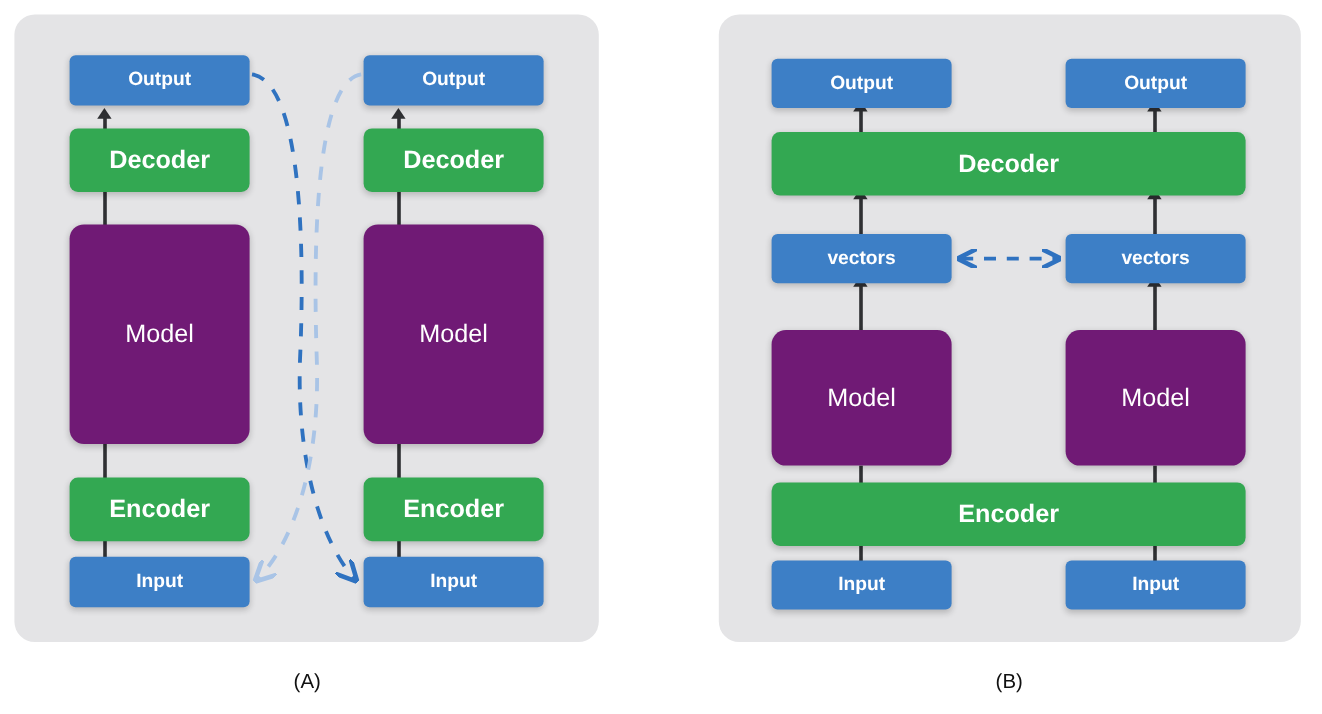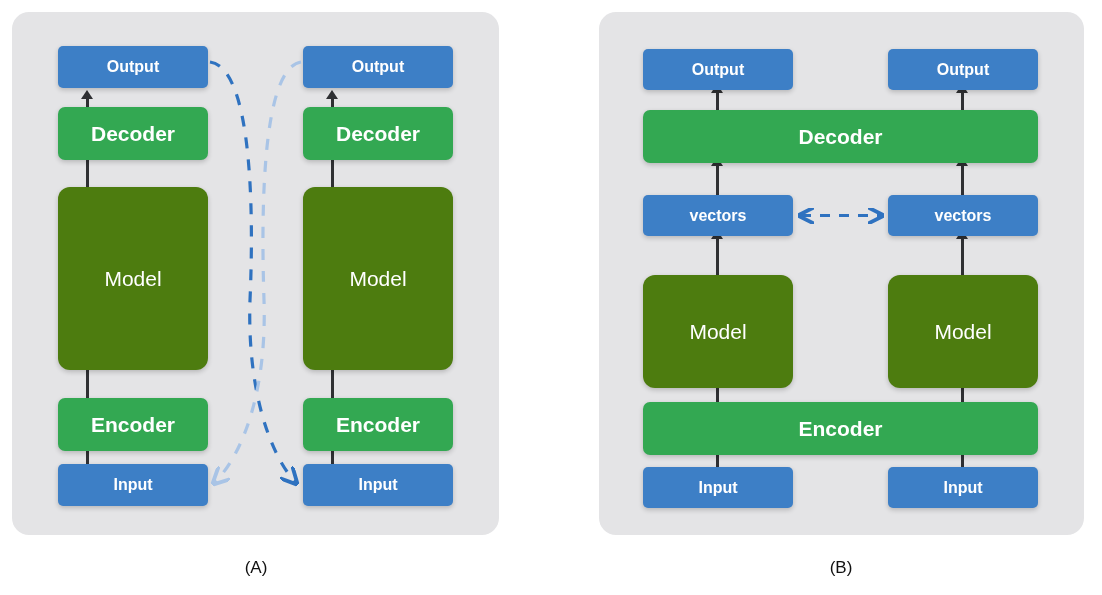--- a/index.html
+++ b/index.html
@@ -36,21 +36,21 @@
     justify-content: center;
     color: #ffffff;
     box-sizing: border-box;
     box-shadow: 0 2px 5px rgba(0,0,0,0.20);
     text-align: center;
     line-height: 1.1;
     white-space: nowrap;
   }
   .node.blue  { background: #3d7fc6; border-radius: 5px; font-size: 16px; font-weight: bold; }
   .node.green { background: #33a852; border-radius: 7px; font-size: 21px; font-weight: bold; }
-  .node.dark  { background: #4d7c0f; border-radius: 12px; font-size: 21px; font-weight: normal; }
+  .node.dark  { background: #701a75; border-radius: 12px; font-size: 21px; font-weight: normal; }
 
   .conn {
     position: absolute;
     background: #2f3033;
     width: 2.5px;
   }
   .arrowhead {
     position: absolute;
     width: 0; height: 0;
     border-left: 6.5px solid transparent;

